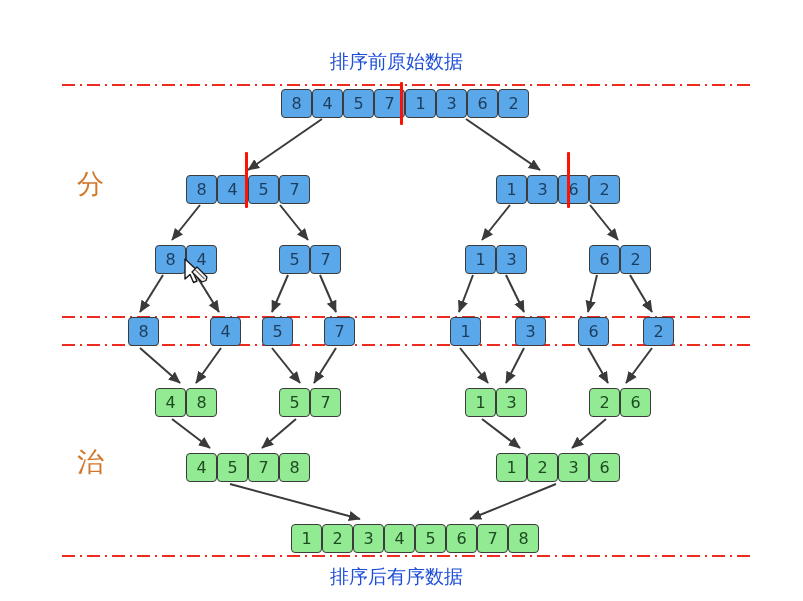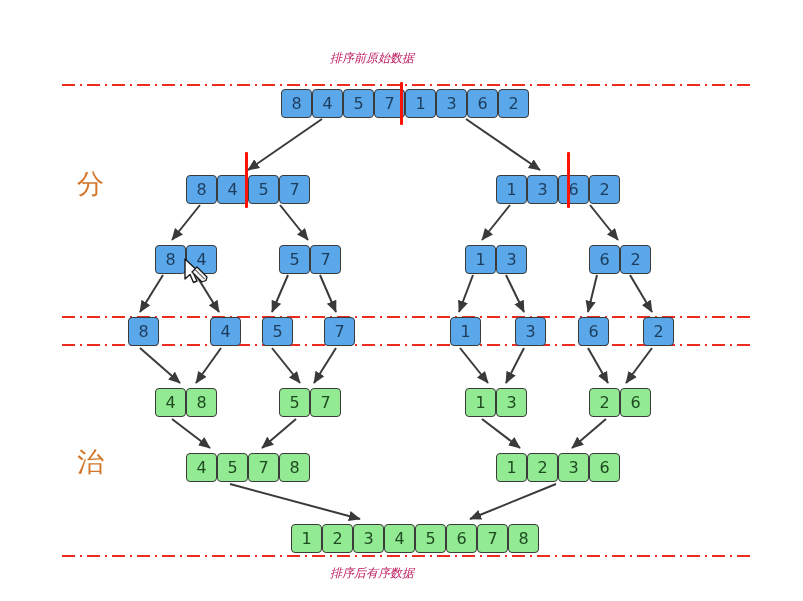--- a/index.html
+++ b/index.html
@@ -47,25 +47,24 @@
   }
   .phase-label {
     position: absolute;
     color: #d2772a;
     font-size: 27px;
     line-height: 1;
     font-weight: 400;
   }
   .caption {
     position: absolute;
-    color: #be185d;
-    font-size: 12px;
+    color: #1d4ed8;
+    font-size: 19px;
     line-height: 1;
     white-space: nowrap;
-    font-style: italic;
   }
   .divider-bar {
     position: absolute;
     width: 3px;
     background: #fc1305;
     border-radius: 1px;
   }
   #cursor {
     position: absolute;
     width: 26px;

